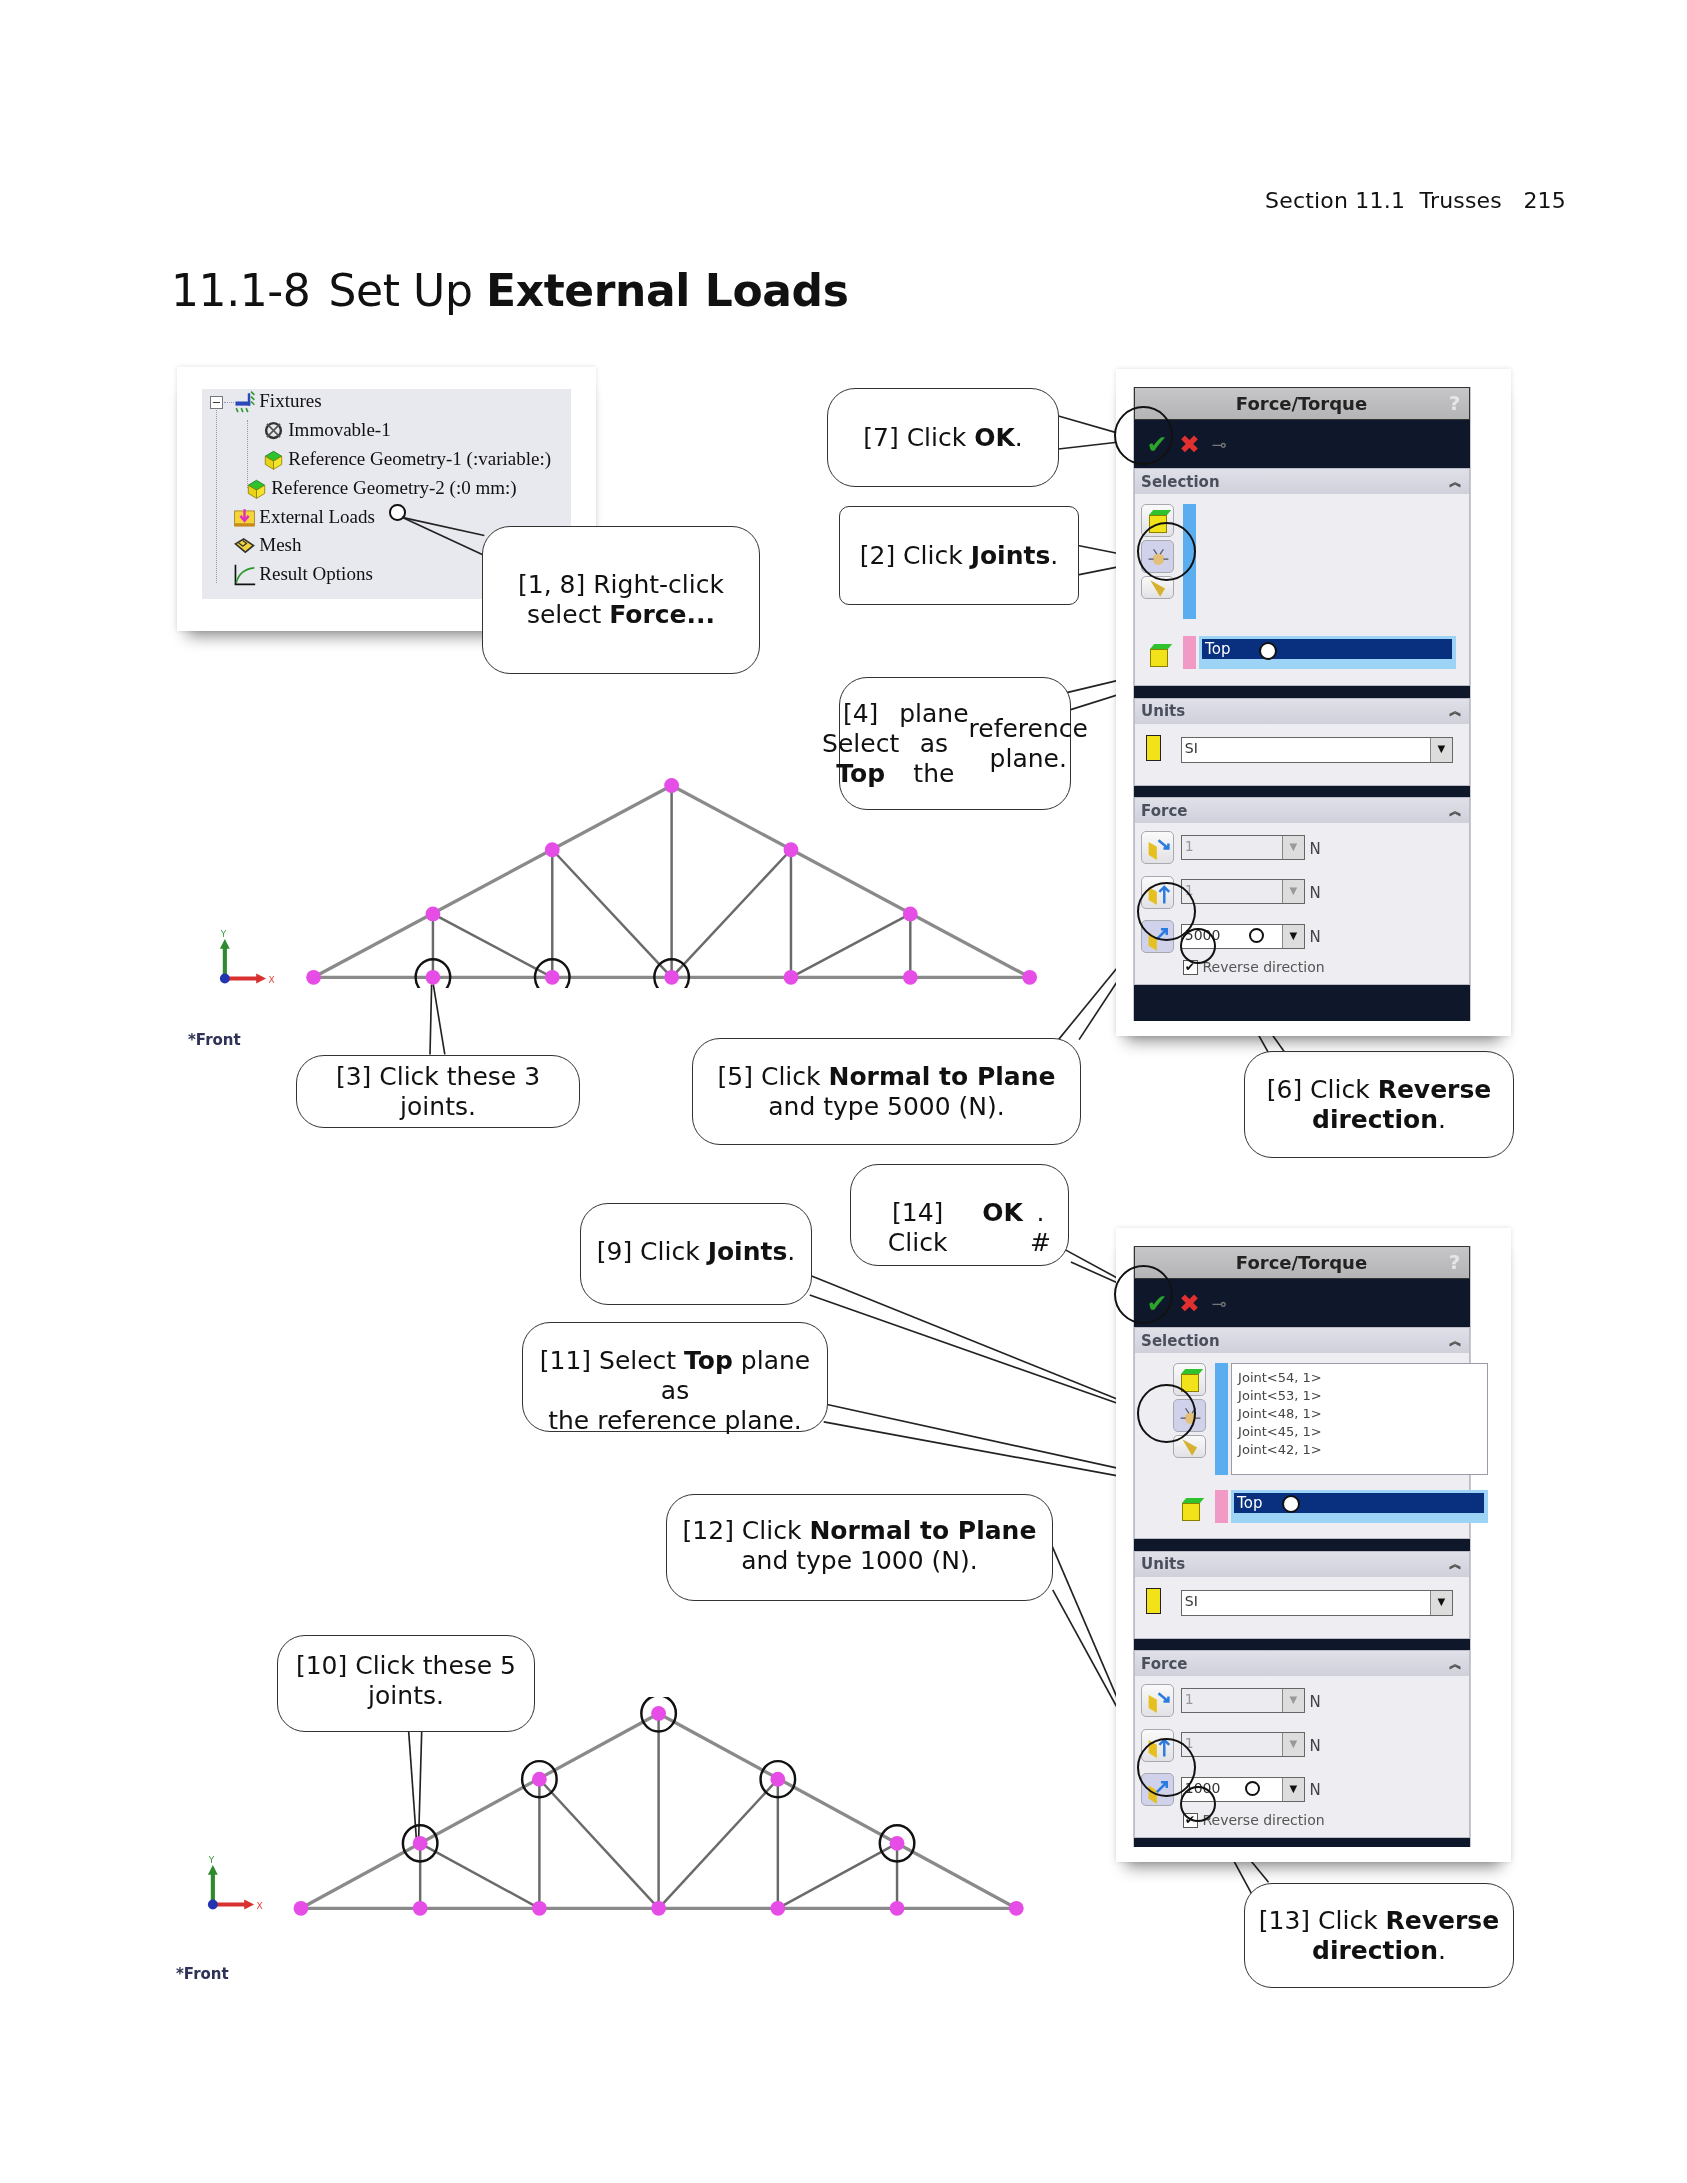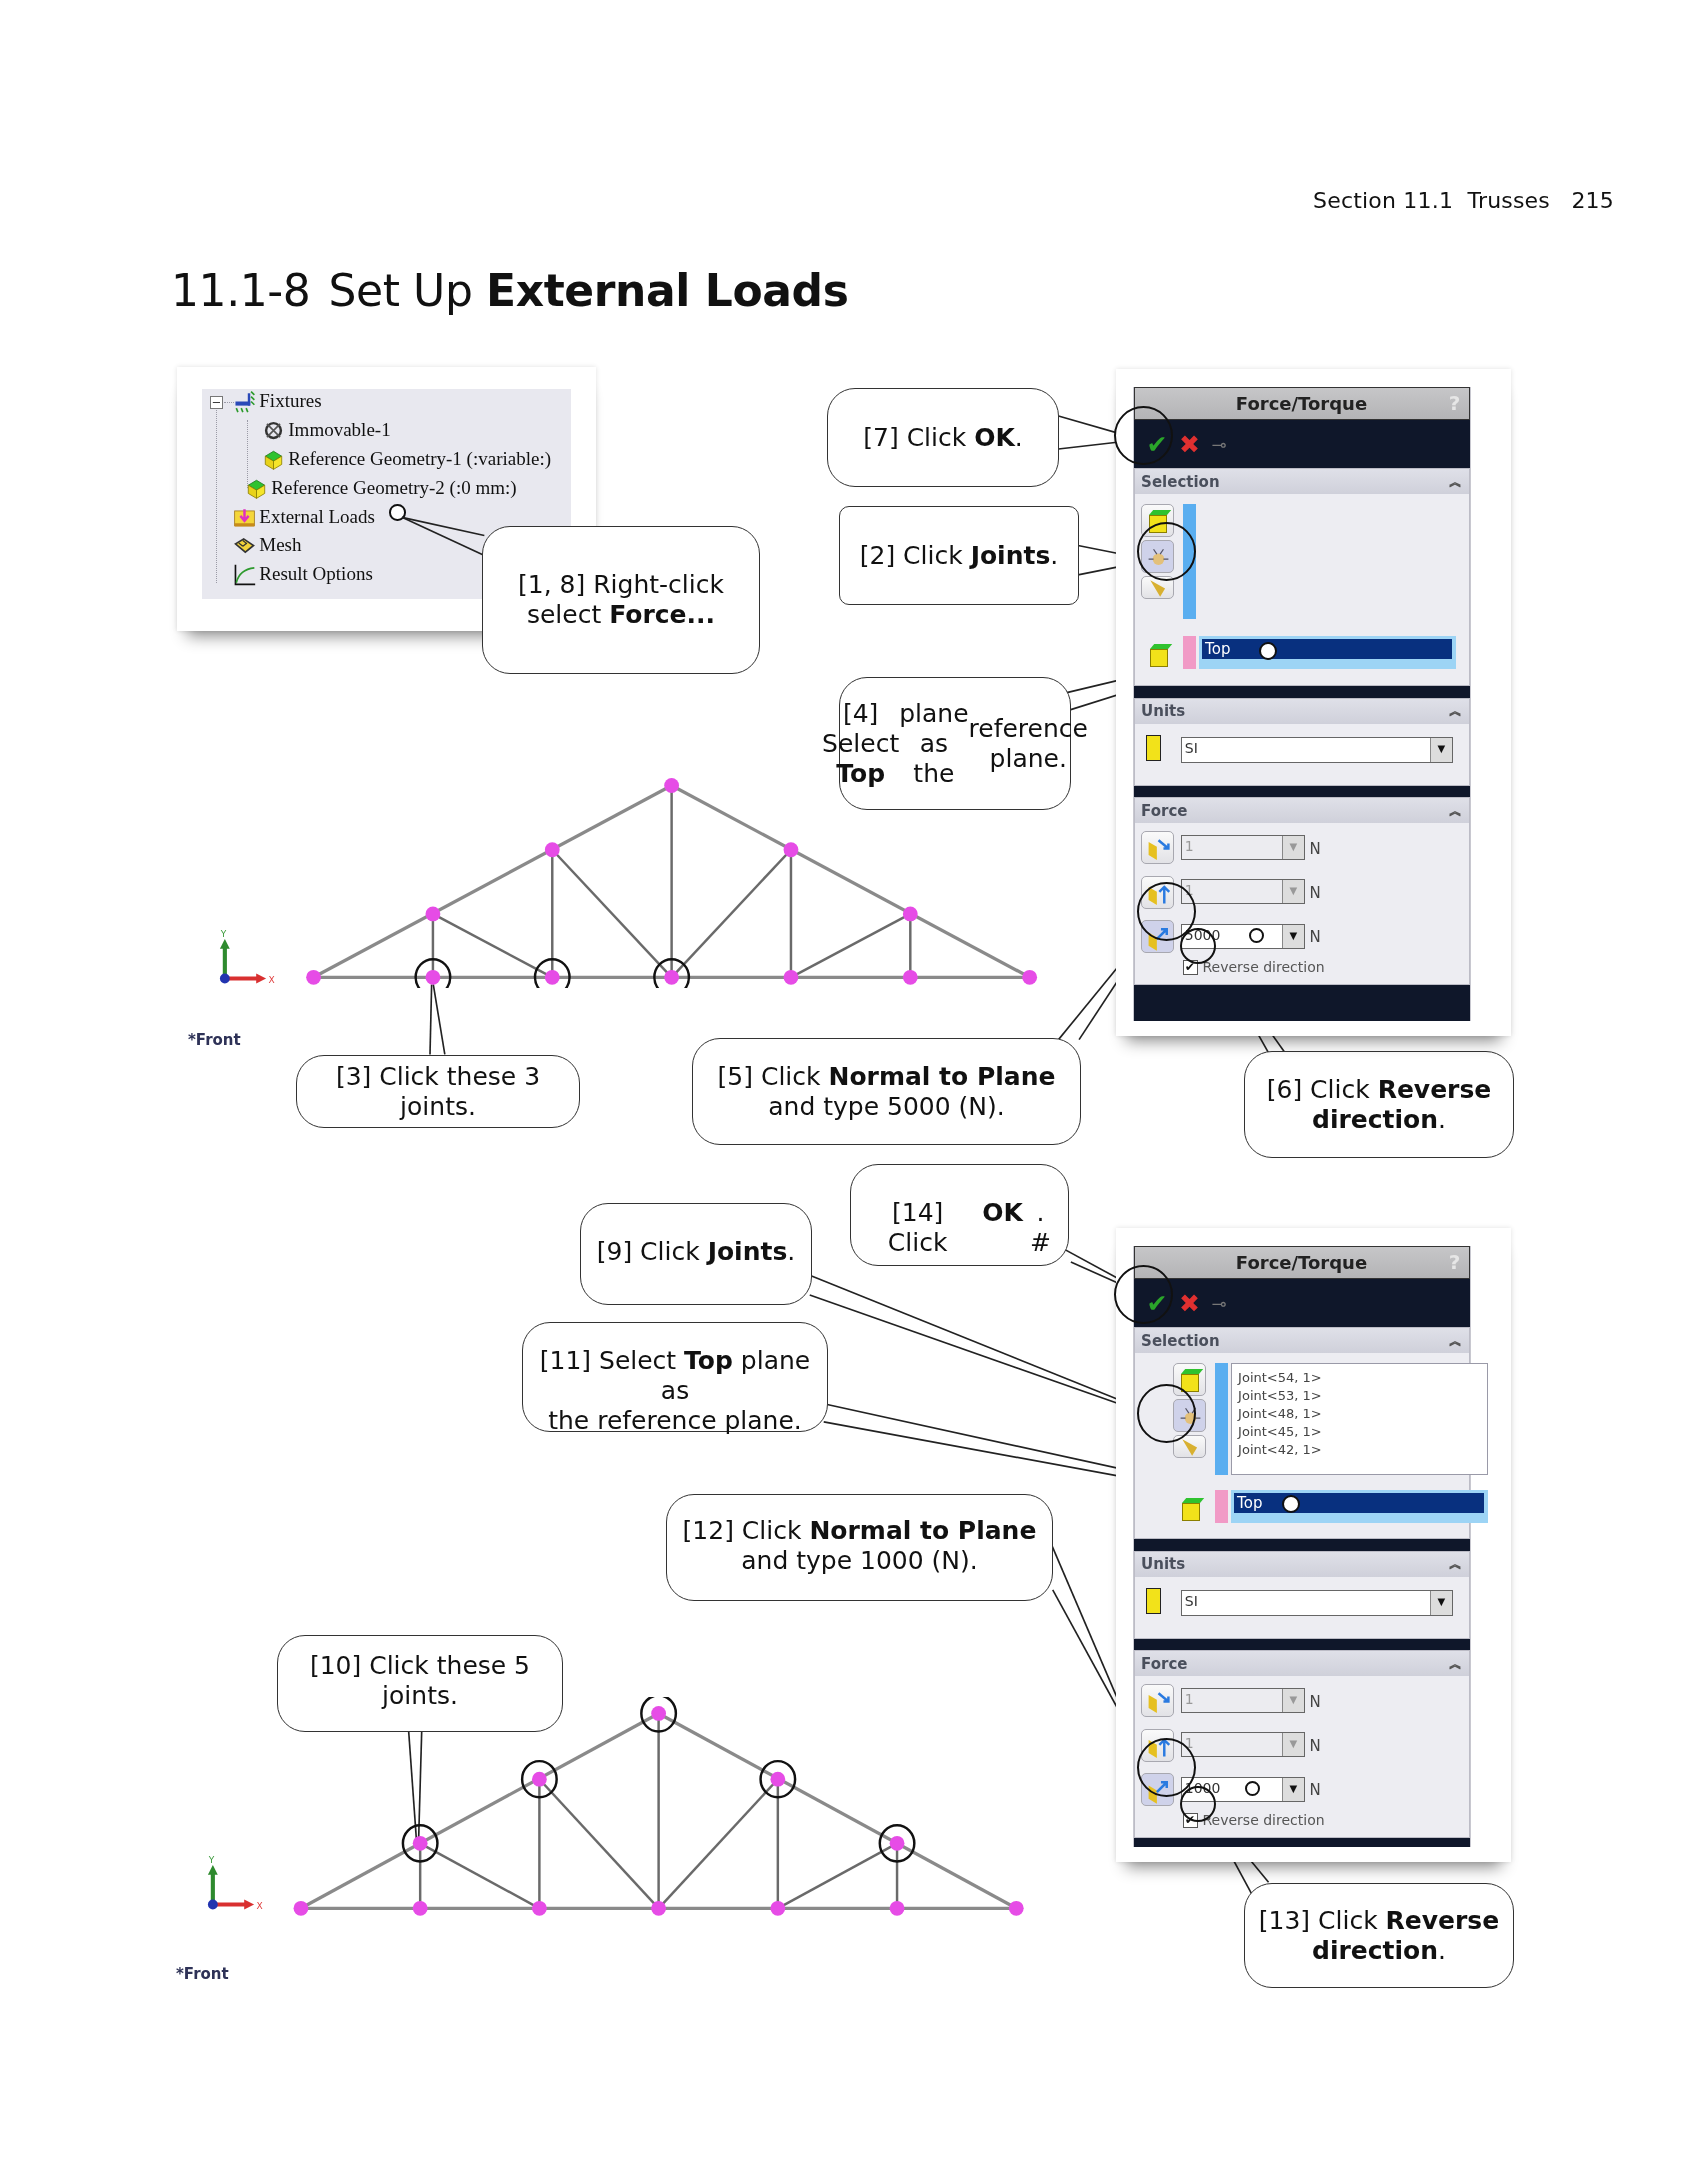--- a/index.html
+++ b/index.html
@@ -2,21 +2,21 @@
 <html style="font-size:13px"><head>
 <meta charset="utf-8">
 <style>
   * { box-sizing: border-box; margin: 0; padding: 0; }
   html, body { width: 1687px; height: 2183px; background: #ffffff; overflow: hidden; }
   body { position: relative; font-family: "DejaVu Sans", sans-serif; color: #111; }
 
   .abs { position: absolute; }
 
   
-  .running-head { left: 1265px; top: 188px; font-size: 22px; letter-spacing: 0.2px; white-space: pre; margin-left: 48px; }
+  .running-head { left: 1265px; top: 188px; font-size: 22px; letter-spacing: 0.2px; white-space: pre; }
   .running-head .page-num { margin-left: 21.4px; }
   .section-title { left: 171px; top: 265px; font-size: 44px; white-space: nowrap; letter-spacing: -0.4px; }
   .section-title .num { font-weight: normal; margin-right: 18px; }
   .section-title b { font-weight: bold; }
 
   
   .card { background: #fff; box-shadow: 0 15px 15px -10px rgba(0,0,0,0.45), 0 0 5px rgba(0,0,0,0.12); }
 
   
   .tree-card { left: 177px; top: 367px; width: 419px; height: 264px; }
@@ -233,21 +233,21 @@
 <div class="callout" style="left:522px;top:1322px;width:306px;height:110px;flex-direction:column;justify-content:flex-start;padding-top:23px;">
   <div><span>[11] Select </span><b>Top</b><span> plane as</span></div>
   <div>the reference plane.</div>
 </div>
 
 <div class="callout" style="left:666px;top:1494px;width:387px;height:107px;flex-direction:column;justify-content:flex-start;padding-top:21.4px;">
   <div><span>[12] Click </span><b>Normal to Plane</b></div>
   <div>and type 1000 (N).</div>
 </div>
 
-<div class="callout" style="left:277px;top:1635px;width:286px;height:97px;flex-direction:column;justify-content:flex-start;padding-top:15px;">
+<div class="callout" style="left:277px;top:1635px;width:258px;height:97px;flex-direction:column;justify-content:flex-start;padding-top:15px;">
   <div>[10] Click these 5</div>
   <div>joints.</div>
 </div>
 
 <div class="callout" style="left:1244px;top:1883px;width:270px;height:105px;flex-direction:column;">
   <div><span>[13] Click </span><b>Reverse</b></div>
   <div><b>direction</b><span>.</span></div>
 </div>
 
 <svg class="truss-svg" style="left:297px;top:774px;" width="741" height="214" viewBox="0 0 900 260">

